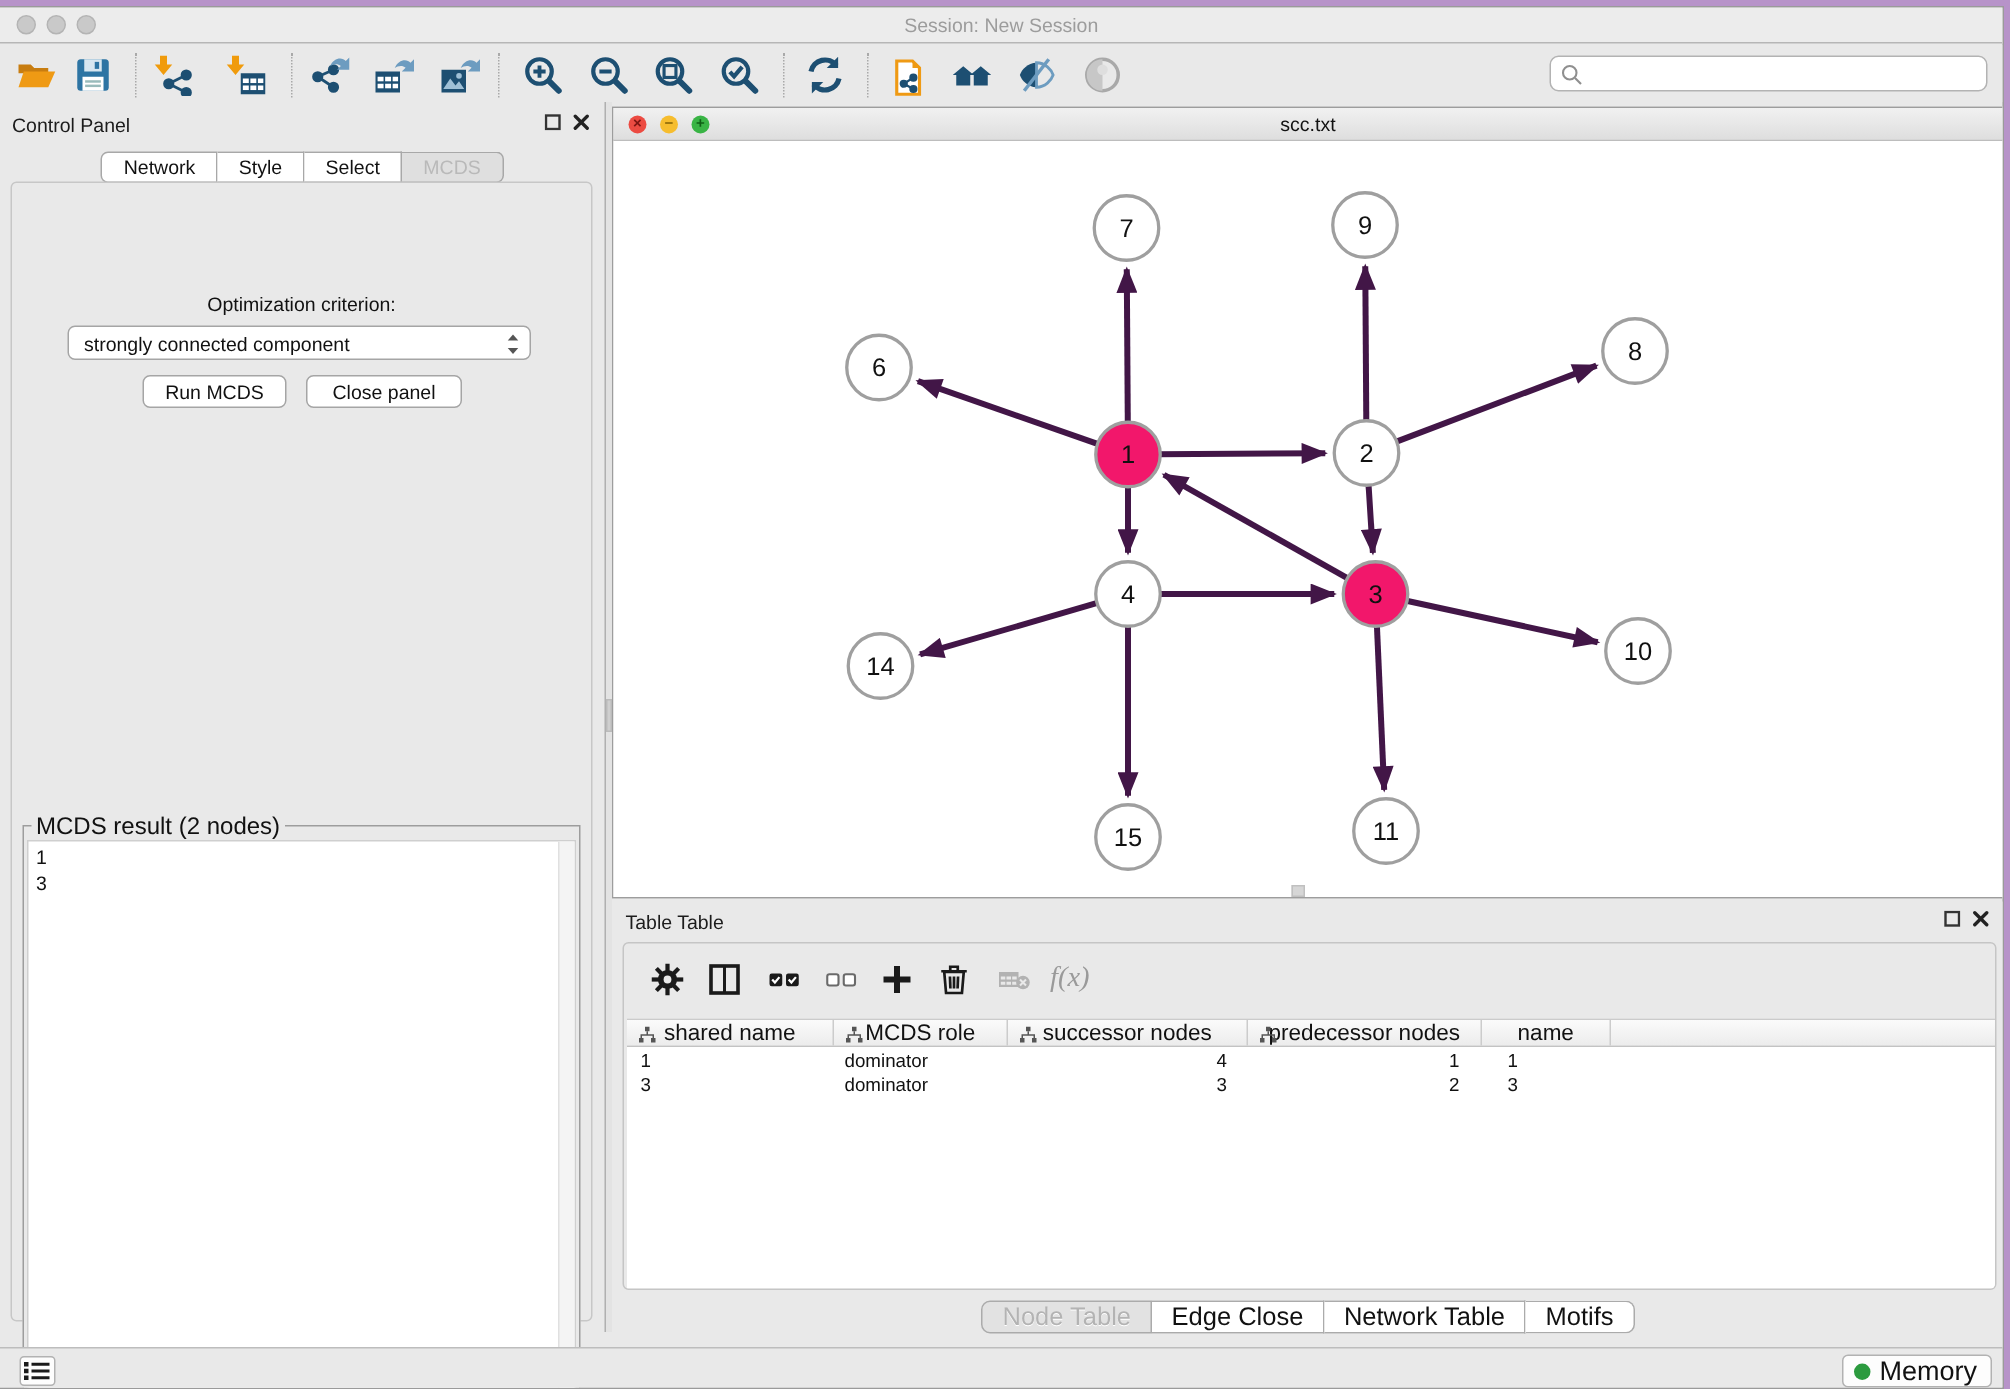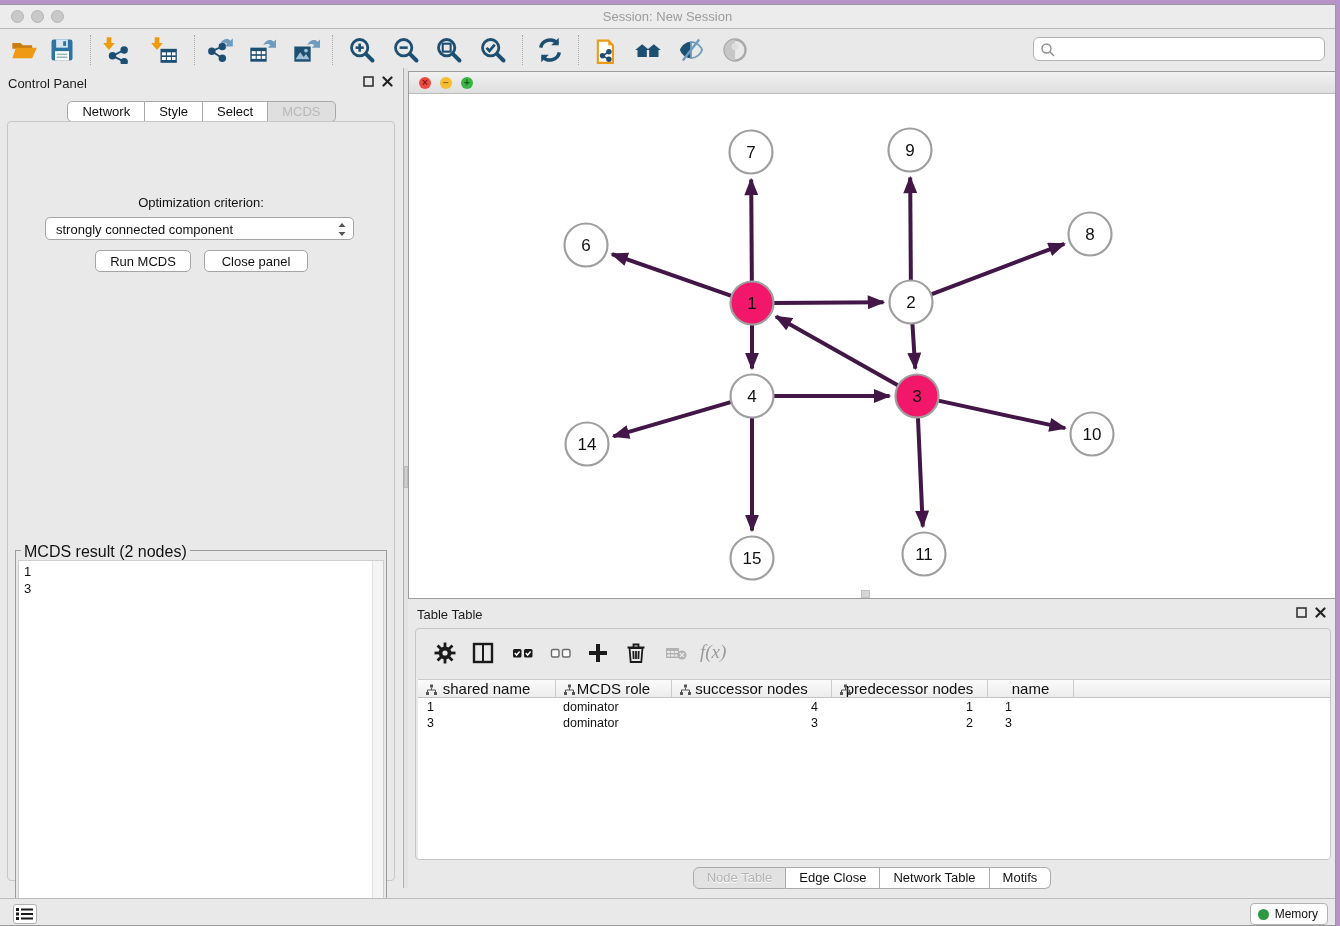--- a/index.html
+++ b/index.html
@@ -66,29 +66,29 @@
   #tp-thead { position:absolute; left:0; top:0; width:100%; height:19px; background:linear-gradient(#fbfbfb,#ececec); border-top:1px solid #cbcbcb; border-bottom:1px solid #c3c3c3; display:flex; }
   .th-cell { position:relative; height:100%; border-right:1px solid #cccccc; font-size:15px; color:#111; display:flex; align-items:center; justify-content:center; cursor:pointer; }
   .th-cell svg { position:absolute; left:7px; top:4px; }
   #tp-rows { position:absolute; left:0; top:21px; width:100%; }
   .t-row { display:flex; height:16px; font-size:12.5px; color:#111; cursor:default; }
   .t-cell { height:16px; line-height:15px; }
   .c0 { width:138px; padding-left:9px; } .c1 { width:116px; padding-left:7px; }
   .c2 { width:160px; text-align:right; padding-right:14px; } .c3 { width:156px; text-align:right; padding-right:15px; }
   .c4 { width:86px; padding-left:17px; }
   #tp-tabs { position:absolute; left:0; top:266px; width:100%; display:flex; justify-content:center; }
-  .tp-tab { height:22px; line-height:20px; padding:0 13px; font-size:13px; background:#fff; border:1px solid #ababab; border-left:none; color:#111; cursor:pointer; }
+  .tp-tab { height:22px; line-height:20px; padding:0 13px; font-size:17px; background:#fff; border:1px solid #ababab; border-left:none; color:#111; cursor:pointer; }
   .tp-tab:first-child { border-left:1px solid #ababab; border-radius:6px 0 0 6px; }
   .tp-tab:last-child { border-radius:0 6px 6px 0; }
   .tp-tab.active { background:#e2e2e2; color:#b3b3b3; text-shadow:0 1px 0 #fff; }
 
   
   #statusbar { position:absolute; left:0; top:893px; width:100%; height:29px; background:#e9e9e9; border-top:1px solid #bdbdbd; }
   #list-btn { position:absolute; left:13px; top:5px; width:24px; height:20px; background:#fdfdfd; border:1px solid #b2b2b2; border-radius:3px; cursor:pointer; }
-  #memory-btn { position:absolute; right:7px; top:4px; height:22px; background:#fdfdfd; border:1px solid #b2b2b2; border-radius:4px; font-size:12px; color:#111; padding:0 9px 0 24px; cursor:pointer; font-family:"Liberation Sans",sans-serif; }
+  #memory-btn { position:absolute; right:7px; top:4px; height:22px; background:#fdfdfd; border:1px solid #b2b2b2; border-radius:4px; font-size:18px; color:#111; padding:0 9px 0 24px; cursor:pointer; font-family:"Liberation Sans",sans-serif; }
   #memory-btn .dot { position:absolute; left:7px; top:5px; width:11px; height:11px; border-radius:50%; background:#2c9b3f; }
 </style>
 </head>
 <body>
 
 <div id="screen">
 <div id="app">
 
   <div id="titlebar">
     <div class="tl-dot" style="left:11px"></div>
@@ -311,20 +311,21 @@
 
   <div id="v-splitter">
         <div class="handle"></div>
       </div>
 
   <div id="net-window">
     <div id="net-titlebar">
       <div class="traffic" style="left:10px;background:#ec4b42;color:#7e1512">×</div>
       <div class="traffic" style="left:31px;background:#f6bd2e;color:#8e6a09">−</div>
       <div class="traffic" style="left:52px;background:#39b445;color:#0f5f16">+</div>
+      <div class="n-title">scc.txt</div>
     </div>
     <div id="net-canvas">
       <svg id="graph-svg" width="926" height="504">
         <defs>
           <marker id="arrow" markerUnits="userSpaceOnUse" markerWidth="18" markerHeight="14" viewBox="0 0 10 8" refX="9" refY="4" orient="auto">
             <path d="M0 0 L10 4 L0 8 Z" fill="#421647"></path>
           </marker>
         </defs>
         <g id="edge-layer">
               <line x1="342.87086375893216" y1="189.5004275987589" x2="342.1821152117623" y2="85.49939697610921" stroke="#421647" stroke-width="4" marker-end="url(#arrow)"></line>

